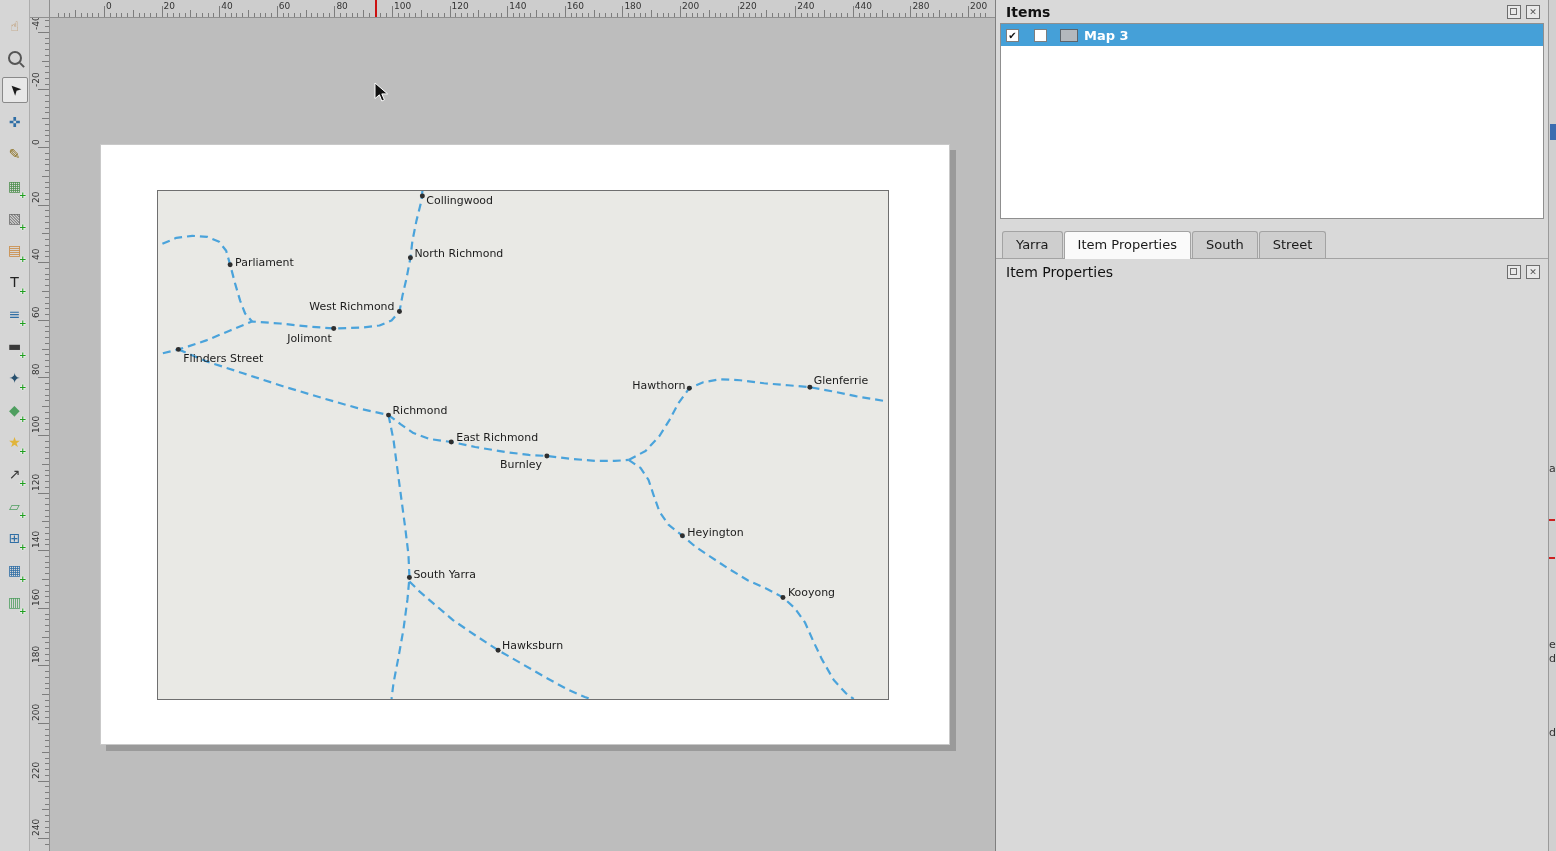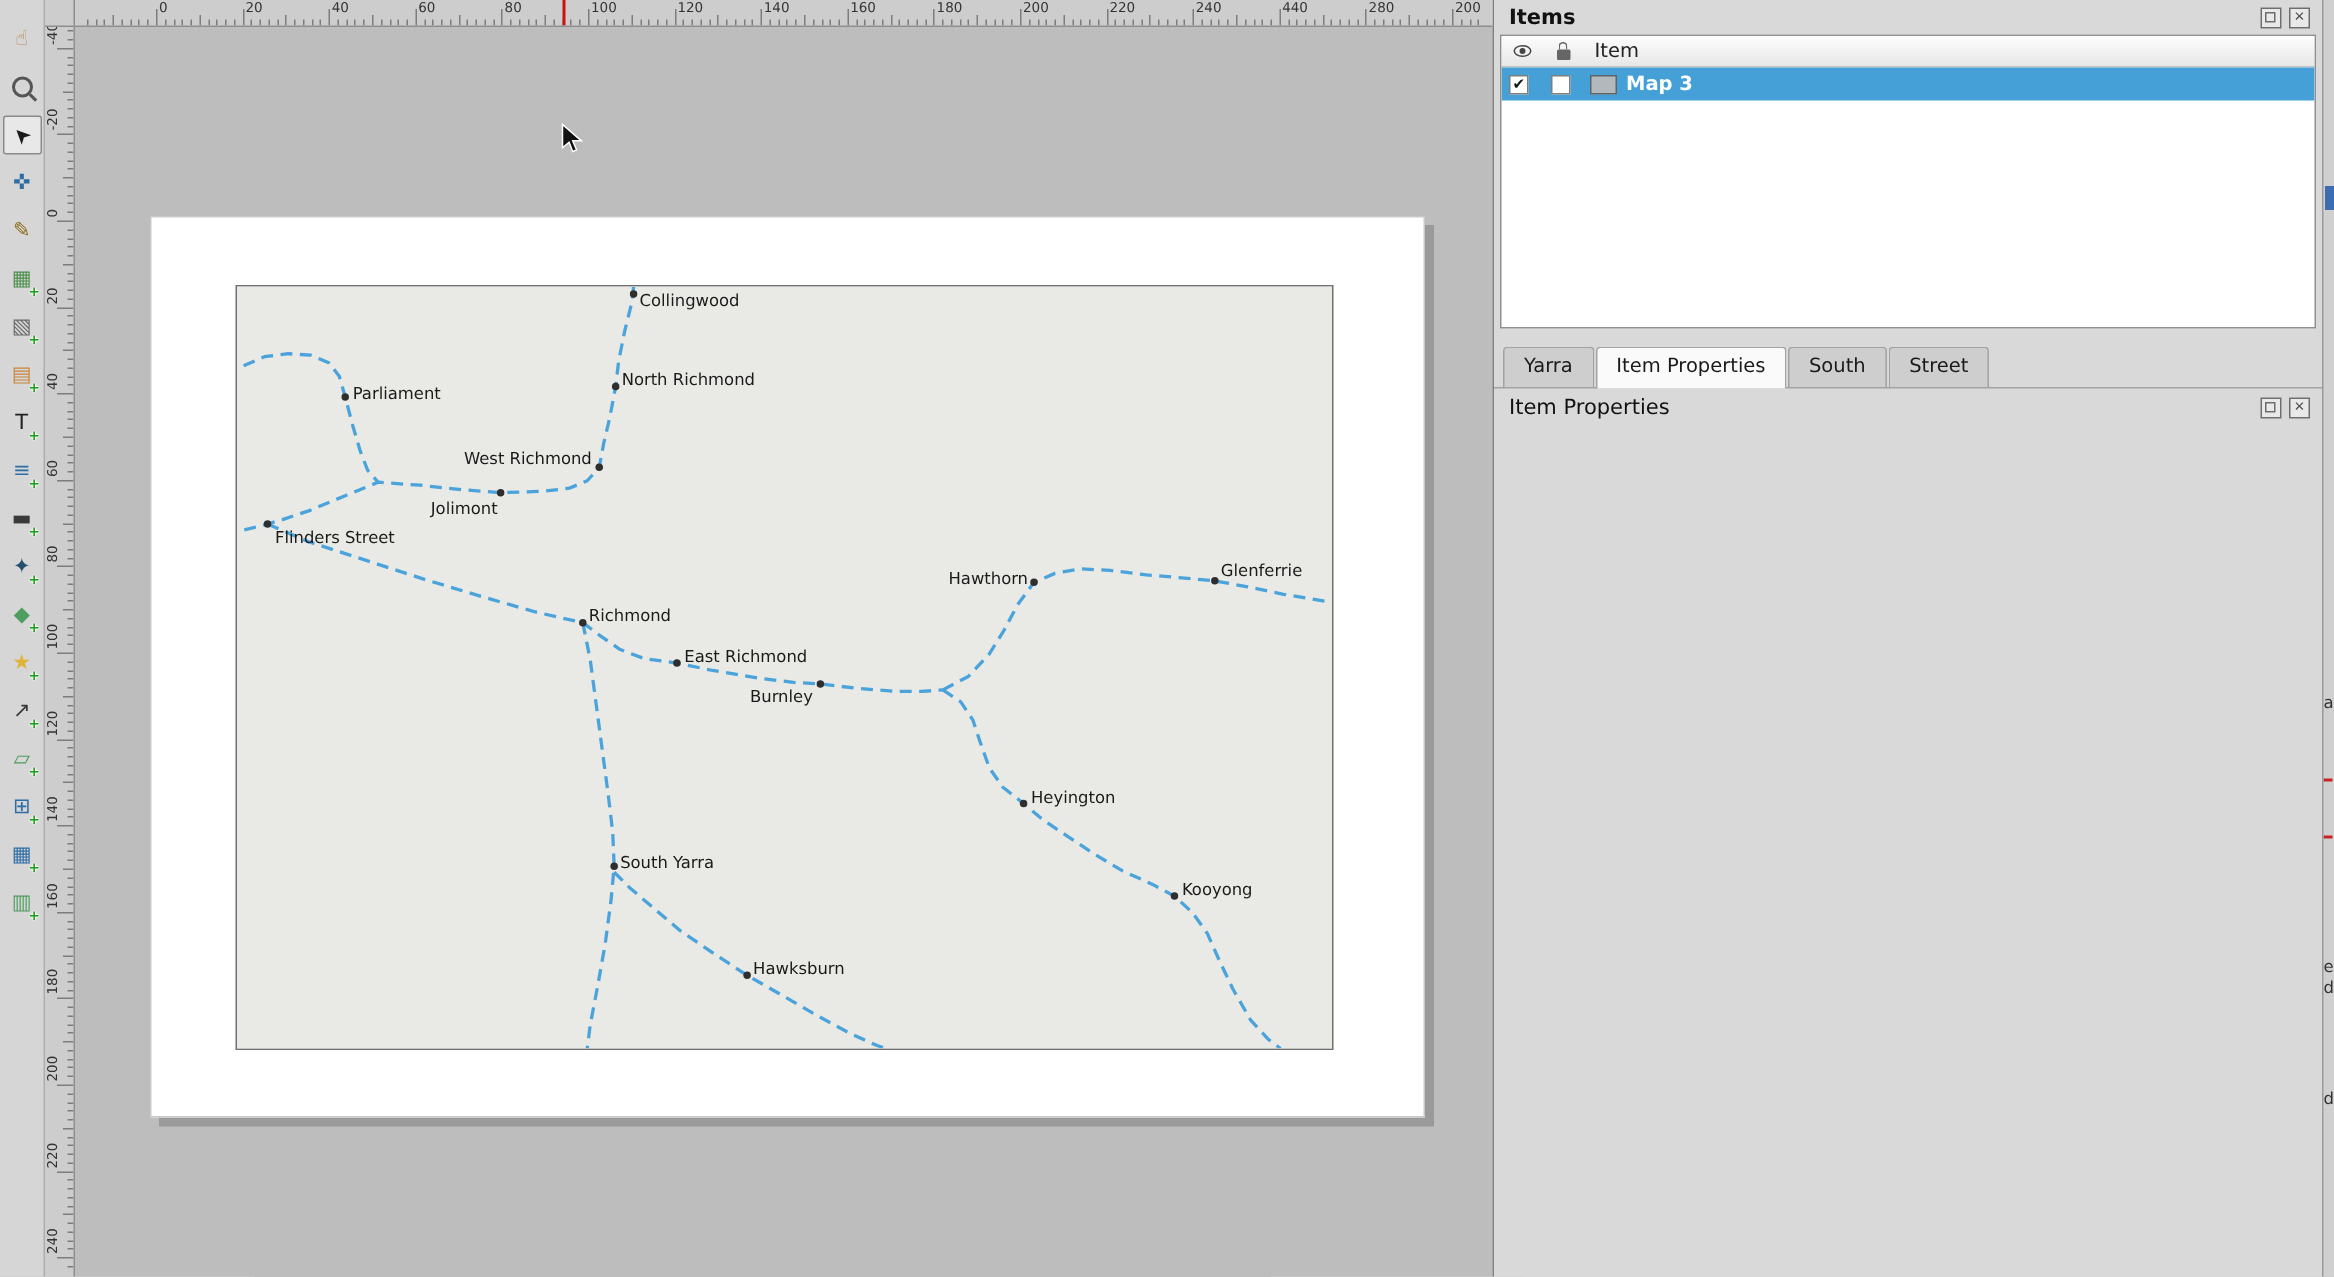--- a/index.html
+++ b/index.html
@@ -567,25 +567,20 @@
 
   <div class="dock-title" id="itemsTitle">
     <span class="title-text">Items</span>
     <span class="dock-btns">
       <span class="dock-btn btn-float"></span>
       <span class="dock-btn btn-close"></span>
     </span>
   </div>
 
   <div class="items-box">
-    <div class="items-hdr">
-      <span class="eye"></span>
-      <span class="lock"></span>
-      <span class="hdr-label">Item</span>
-    </div>
     <div class="items-row" id="itemsRow" style="background: rgb(69, 160, 216);">
       <span class="cb" id="visCb">✔</span>
       <span class="cb" id="lockCb"></span>
       <span class="thumb"></span>
       <span class="row-label">Map 3</span>
     </div>
   </div>
 
   <div class="tabbar" id="tabbar">
       <div class="tab">Yarra</div>

